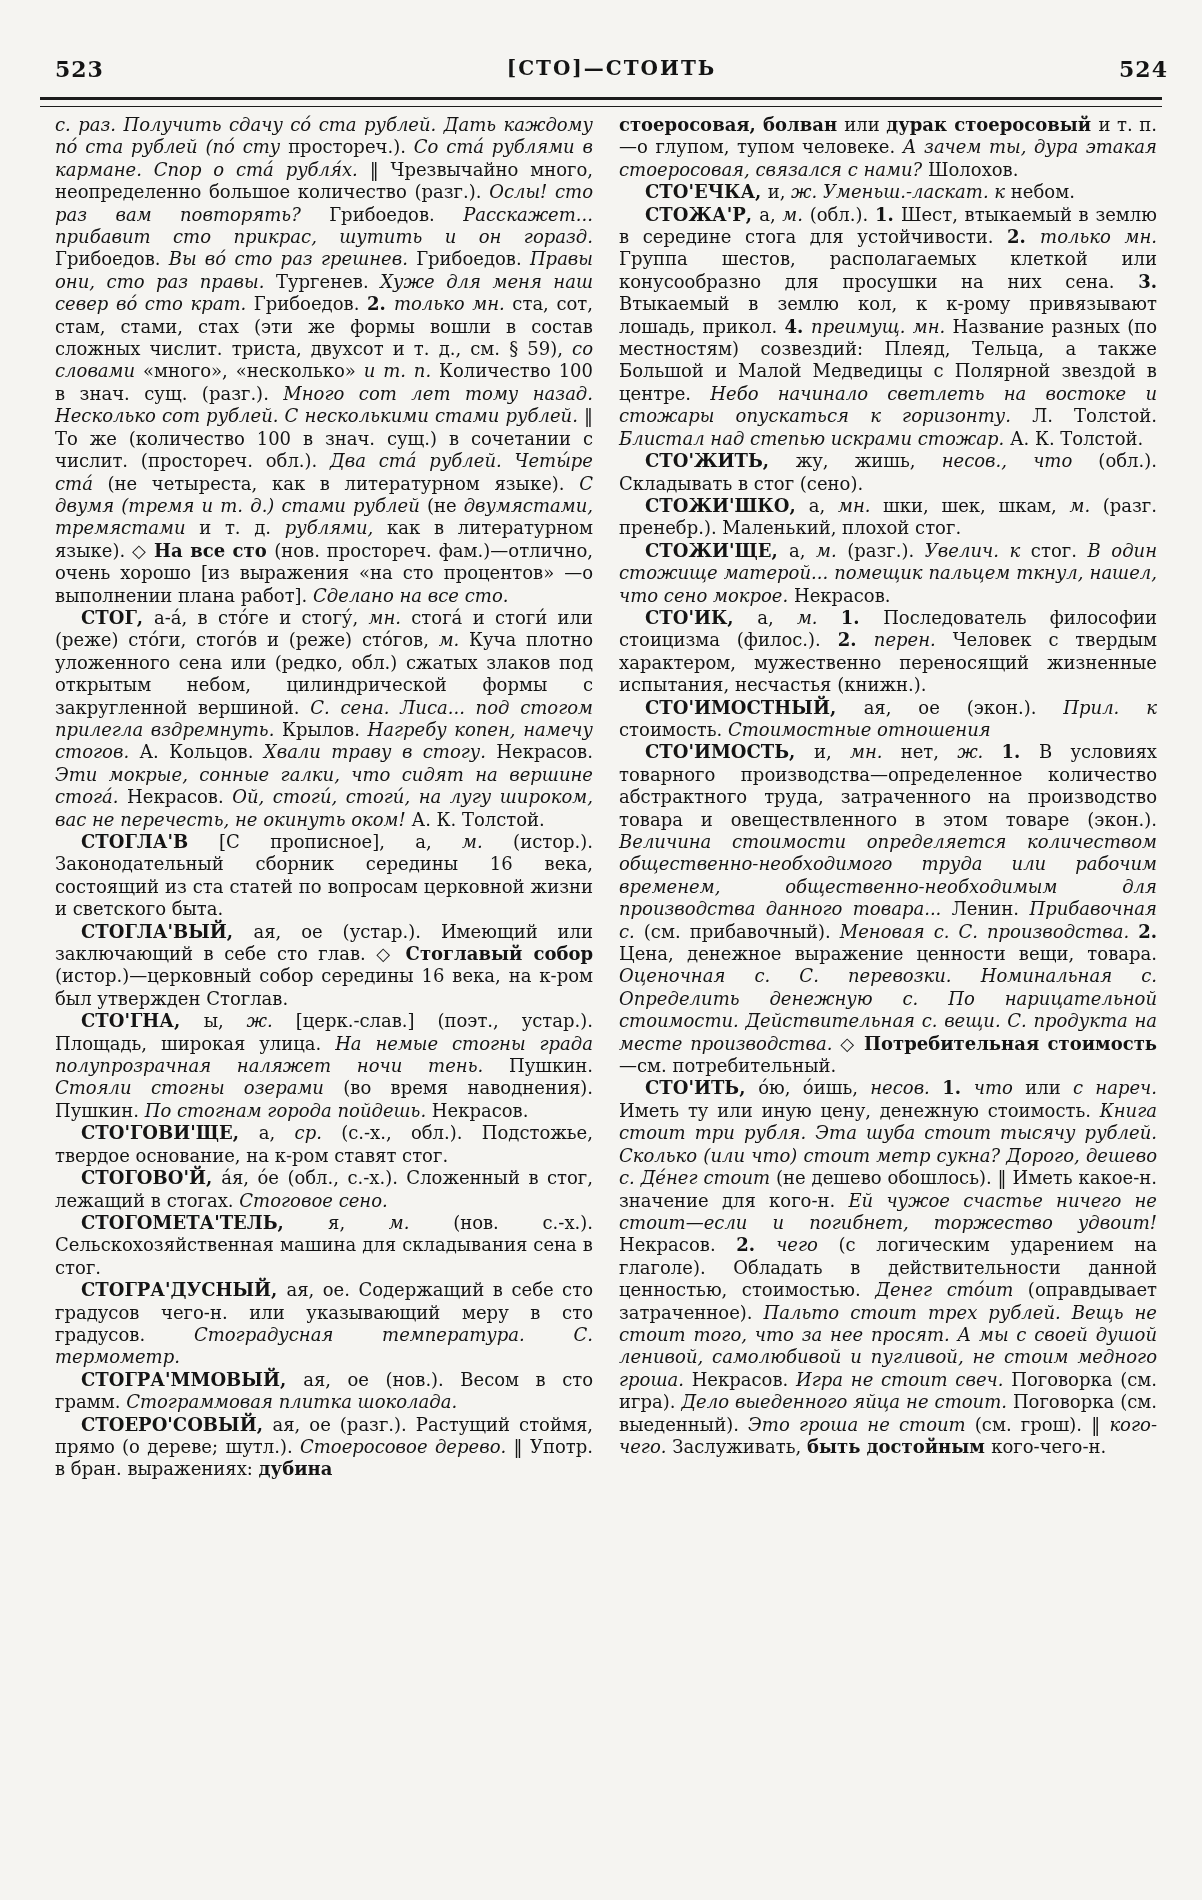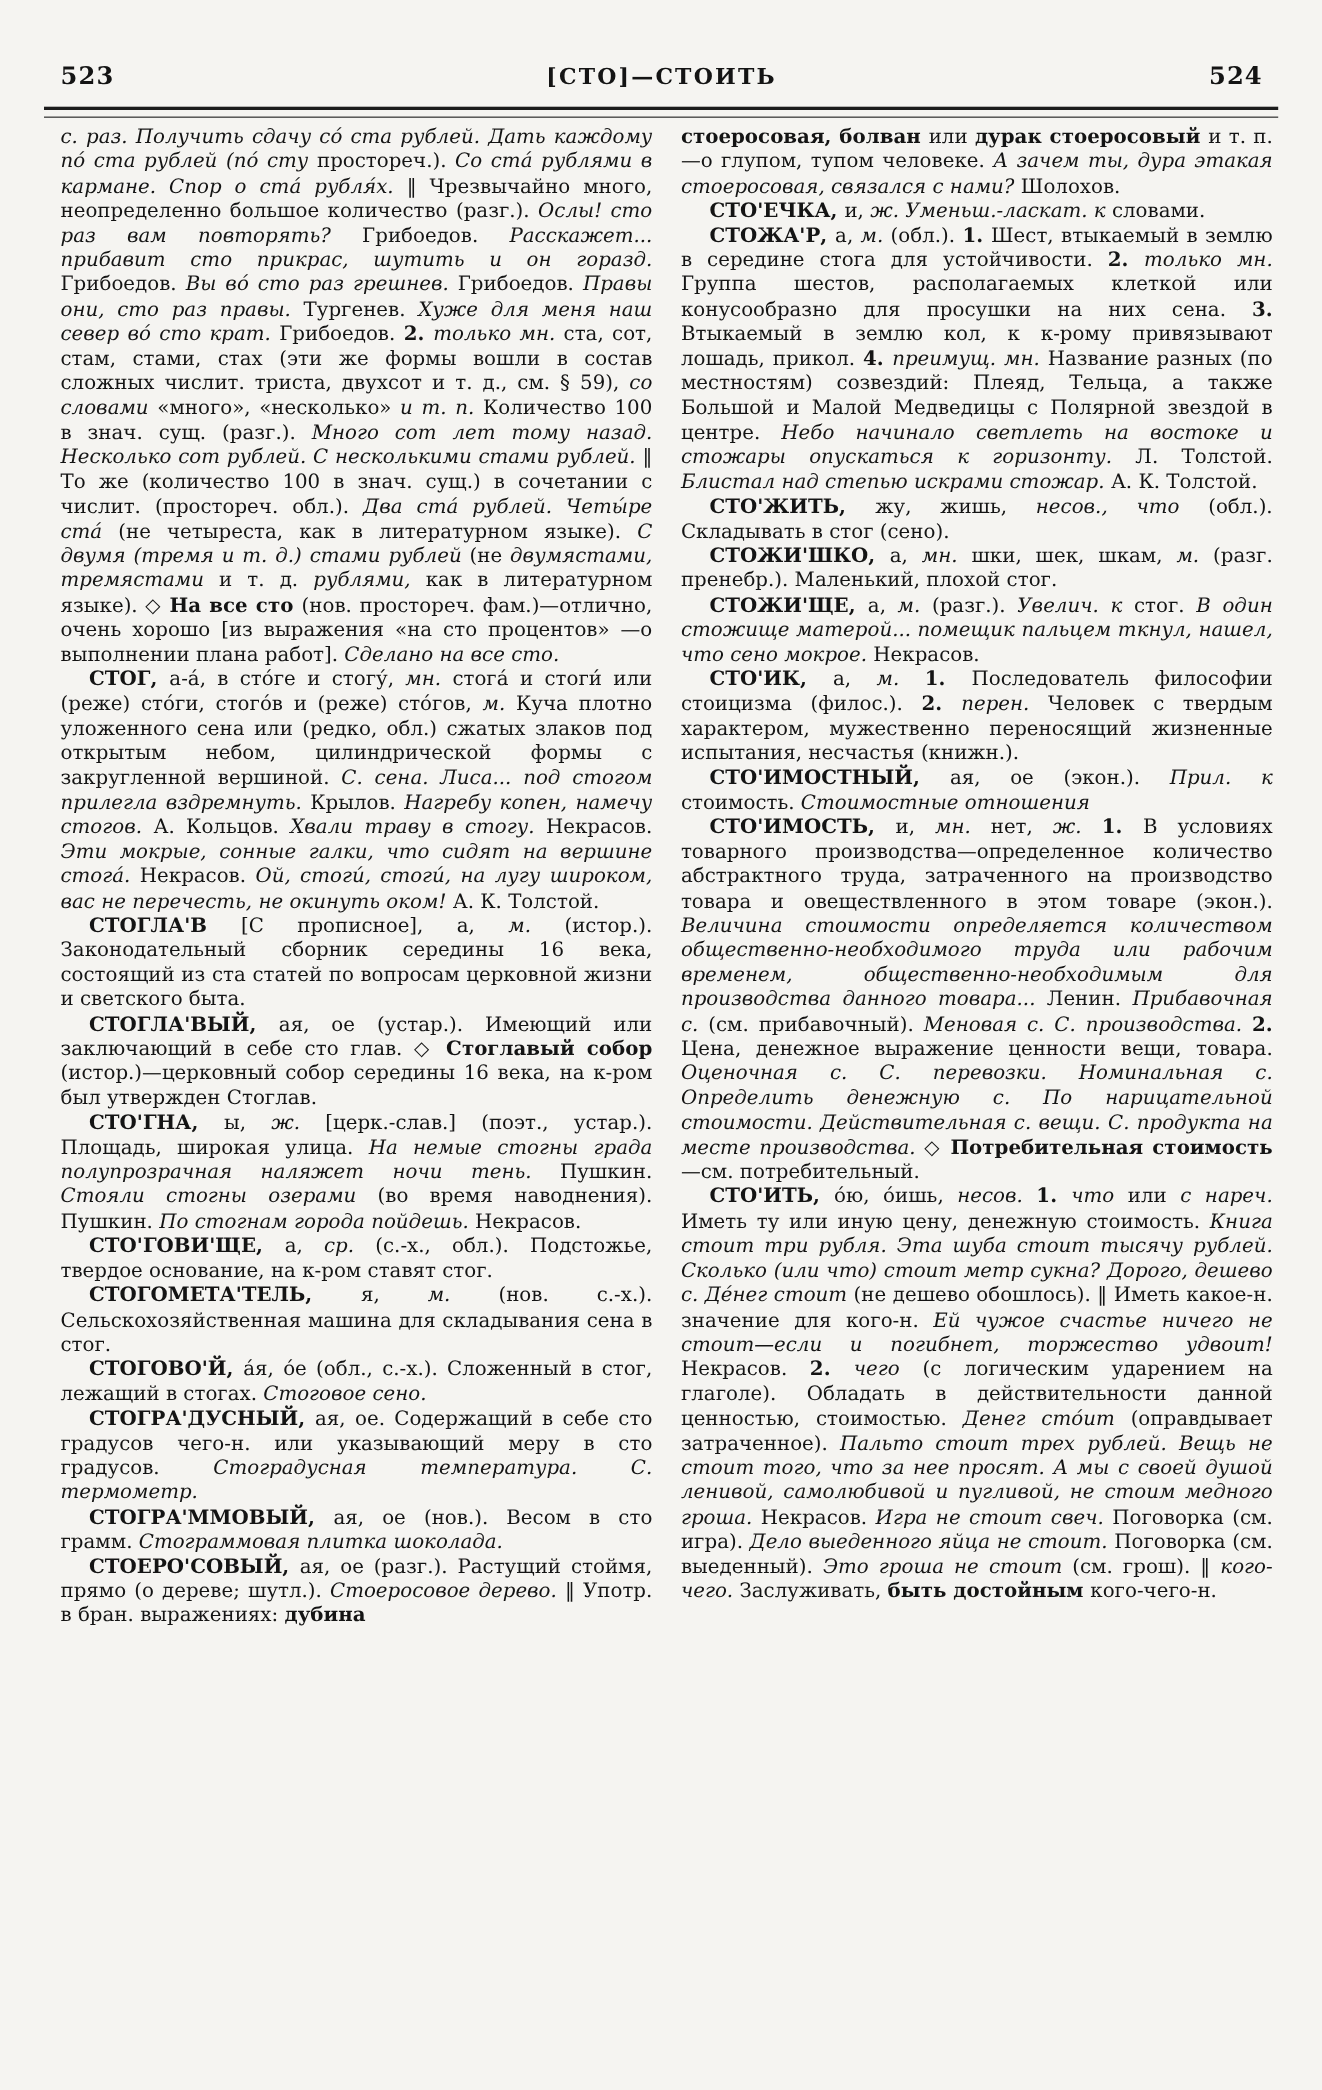--- a/index.html
+++ b/index.html
@@ -5,22 +5,22 @@
   html,body{margin:0;padding:0;}
   .page{
     position:relative;
     width:1202px;height:1900px;
     background:#f5f4f1;
     font-family:"DejaVu Serif","Liberation Serif",serif;
     color:#141414;
     overflow:hidden;
   }
   .running-head{
-    position:absolute;top:56px;left:55px;right:54px;
-    display:flex;justify-content:space-between;align-items:center;
+    position:absolute;top:56px;left:55px;right:34px;
+    display:flex;justify-content:space-between;align-items:flex-start;
   }
   .page-num{font-weight:bold;font-size:22px;letter-spacing:1px;}
   .head-title{font-weight:bold;font-size:20px;letter-spacing:2px;}
   .head-rule{
     position:absolute;top:97px;left:40px;right:40px;height:6px;
     border-top:3px solid #1c1c1c;border-bottom:1px solid #1c1c1c;
   }
   .columns{
     position:absolute;top:114px;left:55px;
     display:flex;gap:26px;
@@ -52,29 +52,29 @@
   <div class="head-rule"></div>
 
   <div class="columns">
     <div class="col">
         <p class="entry noindent"><span class="s-i">с. раз. Получить сдачу со́ ста рублей. Дать каждому по́ ста рублей (по́ сту </span><span class="s-n">простореч.). </span><span class="s-i">Со ста́ рублями в кармане. Спор о ста́ рубля́х. </span><span class="s-n">‖ Чрезвычайно много, неопределенно большое количество (разг.). </span><span class="s-i">Ослы! сто раз вам повторять? </span><span class="s-n">Грибоедов. </span><span class="s-i">Расскажет... прибавит сто прикрас, шутить и он горазд. </span><span class="s-n">Грибоедов. </span><span class="s-i">Вы во́ сто раз грешнев. </span><span class="s-n">Грибоедов. </span><span class="s-i">Правы они, сто раз правы. </span><span class="s-n">Тургенев. </span><span class="s-i">Хуже для меня наш север во́ сто крат. </span><span class="s-n">Грибоедов. </span><span class="s-b">2. </span><span class="s-i">только мн. </span><span class="s-n">ста, сот, стам, стами, стах (эти же формы вошли в состав сложных числит. триста, двухсот и т. д., см. § 59), </span><span class="s-i">со словами </span><span class="s-n">«много», «несколько» </span><span class="s-i">и т. п. </span><span class="s-n">Количество 100 в знач. сущ. (разг.). </span><span class="s-i">Много сот лет тому назад. Несколько сот рублей. С несколькими стами рублей. </span><span class="s-n">‖ То же (количество 100 в знач. сущ.) в сочетании с числит. (простореч. обл.). </span><span class="s-i">Два ста́ рублей. Четы́ре ста́ </span><span class="s-n">(не четыреста, как в литературном языке). </span><span class="s-i">С двумя (тремя и т. д.) стами рублей </span><span class="s-n">(не </span><span class="s-i">двумястами, тремястами </span><span class="s-n">и т. д. </span><span class="s-i">рублями, </span><span class="s-n">как в литературном языке). ◇ </span><span class="s-b">На все сто </span><span class="s-n">(нов. простореч. фам.)—отлично, очень хорошо [из выражения «на сто процентов» —о выполнении плана работ]. </span><span class="s-i">Сделано на все сто.</span></p>
         <p class="entry"><span class="s-b">СТОГ, </span><span class="s-n">а-а́, в сто́ге и стогу́, </span><span class="s-i">мн. </span><span class="s-n">стога́ и стоги́ или (реже) сто́ги, стого́в и (реже) сто́гов, </span><span class="s-i">м. </span><span class="s-n">Куча плотно уложенного сена или (редко, обл.) сжатых злаков под открытым небом, цилиндрической формы с закругленной вершиной. </span><span class="s-i">С. сена. Лиса... под стогом прилегла вздремнуть. </span><span class="s-n">Крылов. </span><span class="s-i">Нагребу копен, намечу стогов. </span><span class="s-n">А. Кольцов. </span><span class="s-i">Хвали траву в стогу. </span><span class="s-n">Некрасов. </span><span class="s-i">Эти мокрые, сонные галки, что сидят на вершине стога́. </span><span class="s-n">Некрасов. </span><span class="s-i">Ой, стоги́, стоги́, на лугу широком, вас не перечесть, не окинуть оком! </span><span class="s-n">А. К. Толстой.</span></p>
         <p class="entry"><span class="s-b">СТОГЛА'В </span><span class="s-n">[С прописное], а, </span><span class="s-i">м. </span><span class="s-n">(истор.). Законодательный сборник середины 16 века, состоящий из ста статей по вопросам церковной жизни и светского быта.</span></p>
         <p class="entry"><span class="s-b">СТОГЛА'ВЫЙ, </span><span class="s-n">ая, ое (устар.). Имеющий или заключающий в себе сто глав. ◇ </span><span class="s-b">Стоглавый собор </span><span class="s-n">(истор.)—церковный собор середины 16 века, на к-ром был утвержден Стоглав.</span></p>
         <p class="entry"><span class="s-b">СТО'ГНА, </span><span class="s-n">ы, </span><span class="s-i">ж. </span><span class="s-n">[церк.-слав.] (поэт., устар.). Площадь, широкая улица. </span><span class="s-i">На немые стогны града полупрозрачная наляжет ночи тень. </span><span class="s-n">Пушкин. </span><span class="s-i">Стояли стогны озерами </span><span class="s-n">(во время наводнения). Пушкин. </span><span class="s-i">По стогнам города пойдешь. </span><span class="s-n">Некрасов.</span></p>
         <p class="entry"><span class="s-b">СТО'ГОВИ'ЩЕ, </span><span class="s-n">а, </span><span class="s-i">ср. </span><span class="s-n">(с.-х., обл.). Подстожье, твердое основание, на к-ром ставят стог.</span></p>
+        <p class="entry"><span class="s-b">СТОГОВО'Й, </span><span class="s-n">а́я, о́е (обл., с.-х.). Сложенный в стог, лежащий в стогах. </span><span class="s-i">Стоговое сено.</span></p>
         <p class="entry"><span class="s-b">СТОГОМЕТА'ТЕЛЬ, </span><span class="s-n">я, </span><span class="s-i">м. </span><span class="s-n">(нов. с.-х.). Сельскохозяйственная машина для складывания сена в стог.</span></p>
-        <p class="entry"><span class="s-b">СТОГОВО'Й, </span><span class="s-n">а́я, о́е (обл., с.-х.). Сложенный в стог, лежащий в стогах. </span><span class="s-i">Стоговое сено.</span></p>
         <p class="entry"><span class="s-b">СТОГРА'ДУСНЫЙ, </span><span class="s-n">ая, ое. Содержащий в себе сто градусов чего-н. или указывающий меру в сто градусов. </span><span class="s-i">Стоградусная температура. С. термометр.</span></p>
         <p class="entry"><span class="s-b">СТОГРА'ММОВЫЙ, </span><span class="s-n">ая, ое (нов.). Весом в сто грамм. </span><span class="s-i">Стограммовая плитка шоколада.</span></p>
         <p class="entry"><span class="s-b">СТОЕРО'СОВЫЙ, </span><span class="s-n">ая, ое (разг.). Растущий стоймя, прямо (о дереве; шутл.). </span><span class="s-i">Стоеросовое дерево. </span><span class="s-n">‖ Употр. в бран. выражениях: </span><span class="s-b">дубина</span></p>
       </div>
     <div class="col">
         <p class="entry noindent"><span class="s-b">стоеросовая, болван </span><span class="s-n">или </span><span class="s-b">дурак стоеросовый </span><span class="s-n">и т. п.—о глупом, тупом человеке. </span><span class="s-i">А зачем ты, дура этакая стоеросовая, связался с нами? </span><span class="s-n">Шолохов.</span></p>
-        <p class="entry"><span class="s-b">СТО'ЕЧКА, </span><span class="s-n">и, </span><span class="s-i">ж. Уменьш.-ласкат. к </span><span class="s-n">словами.</span></p>
+        <p class="entry"><span class="s-b">СТО'ЕЧКА, </span><span class="s-n">и, </span><span class="s-i">ж. Уменьш.-ласкат. к </span><span class="s-n">небом.</span></p>
         <p class="entry"><span class="s-b">СТОЖА'Р, </span><span class="s-n">а, </span><span class="s-i">м. </span><span class="s-n">(обл.). </span><span class="s-b">1. </span><span class="s-n">Шест, втыкаемый в землю в середине стога для устойчивости. </span><span class="s-b">2. </span><span class="s-i">только мн. </span><span class="s-n">Группа шестов, располагаемых клеткой или конусообразно для просушки на них сена. </span><span class="s-b">3. </span><span class="s-n">Втыкаемый в землю кол, к к-рому привязывают лошадь, прикол. </span><span class="s-b">4. </span><span class="s-i">преимущ. мн. </span><span class="s-n">Название разных (по местностям) созвездий: Плеяд, Тельца, а также Большой и Малой Медведицы с Полярной звездой в центре. </span><span class="s-i">Небо начинало светлеть на востоке и стожары опускаться к горизонту. </span><span class="s-n">Л. Толстой. </span><span class="s-i">Блистал над степью искрами стожар. </span><span class="s-n">А. К. Толстой.</span></p>
         <p class="entry"><span class="s-b">СТО'ЖИТЬ, </span><span class="s-n">жу, жишь, </span><span class="s-i">несов., что </span><span class="s-n">(обл.). Складывать в стог (сено).</span></p>
         <p class="entry"><span class="s-b">СТОЖИ'ШКО, </span><span class="s-n">а, </span><span class="s-i">мн. </span><span class="s-n">шки, шек, шкам, </span><span class="s-i">м. </span><span class="s-n">(разг. пренебр.). Маленький, плохой стог.</span></p>
         <p class="entry"><span class="s-b">СТОЖИ'ЩЕ, </span><span class="s-n">а, </span><span class="s-i">м. </span><span class="s-n">(разг.). </span><span class="s-i">Увелич. к </span><span class="s-n">стог. </span><span class="s-i">В один стожище матерой... помещик пальцем ткнул, нашел, что сено мокрое. </span><span class="s-n">Некрасов.</span></p>
         <p class="entry"><span class="s-b">СТО'ИК, </span><span class="s-n">а, </span><span class="s-i">м. </span><span class="s-b">1. </span><span class="s-n">Последователь философии стоицизма (филос.). </span><span class="s-b">2. </span><span class="s-i">перен. </span><span class="s-n">Человек с твердым характером, мужественно переносящий жизненные испытания, несчастья (книжн.).</span></p>
         <p class="entry"><span class="s-b">СТО'ИМОСТНЫЙ, </span><span class="s-n">ая, ое (экон.). </span><span class="s-i">Прил. к </span><span class="s-n">стоимость. </span><span class="s-i">Стоимостные отношения</span></p>
         <p class="entry"><span class="s-b">СТО'ИМОСТЬ, </span><span class="s-n">и, </span><span class="s-i">мн. </span><span class="s-n">нет, </span><span class="s-i">ж. </span><span class="s-b">1. </span><span class="s-n">В условиях товарного производства—определенное количество абстрактного труда, затраченного на производство товара и овеществленного в этом товаре (экон.). </span><span class="s-i">Величина стоимости определяется количеством общественно-необходимого труда или рабочим временем, общественно-необходимым для производства данного товара... </span><span class="s-n">Ленин. </span><span class="s-i">Прибавочная с. </span><span class="s-n">(см. прибавочный). </span><span class="s-i">Меновая с. С. производства. </span><span class="s-b">2. </span><span class="s-n">Цена, денежное выражение ценности вещи, товара. </span><span class="s-i">Оценочная с. С. перевозки. Номинальная с. Определить денежную с. По нарицательной стоимости. Действительная с. вещи. С. продукта на месте производства. </span><span class="s-n">◇ </span><span class="s-b">Потребительная стоимость</span><span class="s-n">—см. потребительный.</span></p>
         <p class="entry"><span class="s-b">СТО'ИТЬ, </span><span class="s-n">о́ю, о́ишь, </span><span class="s-i">несов. </span><span class="s-b">1. </span><span class="s-i">что </span><span class="s-n">или </span><span class="s-i">с нареч. </span><span class="s-n">Иметь ту или иную цену, денежную стоимость. </span><span class="s-i">Книга стоит три рубля. Эта шуба стоит тысячу рублей. Сколько (или что) стоит метр сукна? Дорого, дешево с. Де́нег стоит </span><span class="s-n">(не дешево обошлось). ‖ Иметь какое-н. значение для кого-н. </span><span class="s-i">Ей чужое счастье ничего не стоит—если и погибнет, торжество удвоит! </span><span class="s-n">Некрасов. </span><span class="s-b">2. </span><span class="s-i">чего </span><span class="s-n">(с логическим ударением на глаголе). Обладать в действительности данной ценностью, стоимостью. </span><span class="s-i">Денег сто́ит </span><span class="s-n">(оправдывает затраченное). </span><span class="s-i">Пальто стоит трех рублей. Вещь не стоит того, что за нее просят. А мы с своей душой ленивой, самолюбивой и пугливой, не стоим медного гроша. </span><span class="s-n">Некрасов. </span><span class="s-i">Игра не стоит свеч. </span><span class="s-n">Поговорка (см. игра). </span><span class="s-i">Дело выеденного яйца не стоит. </span><span class="s-n">Поговорка (см. выеденный). </span><span class="s-i">Это гроша не стоит </span><span class="s-n">(см. грош). ‖ </span><span class="s-i">кого-чего. </span><span class="s-n">Заслуживать, </span><span class="s-b">быть достойным </span><span class="s-n">кого-чего-н.</span></p>
       </div>
   </div>

